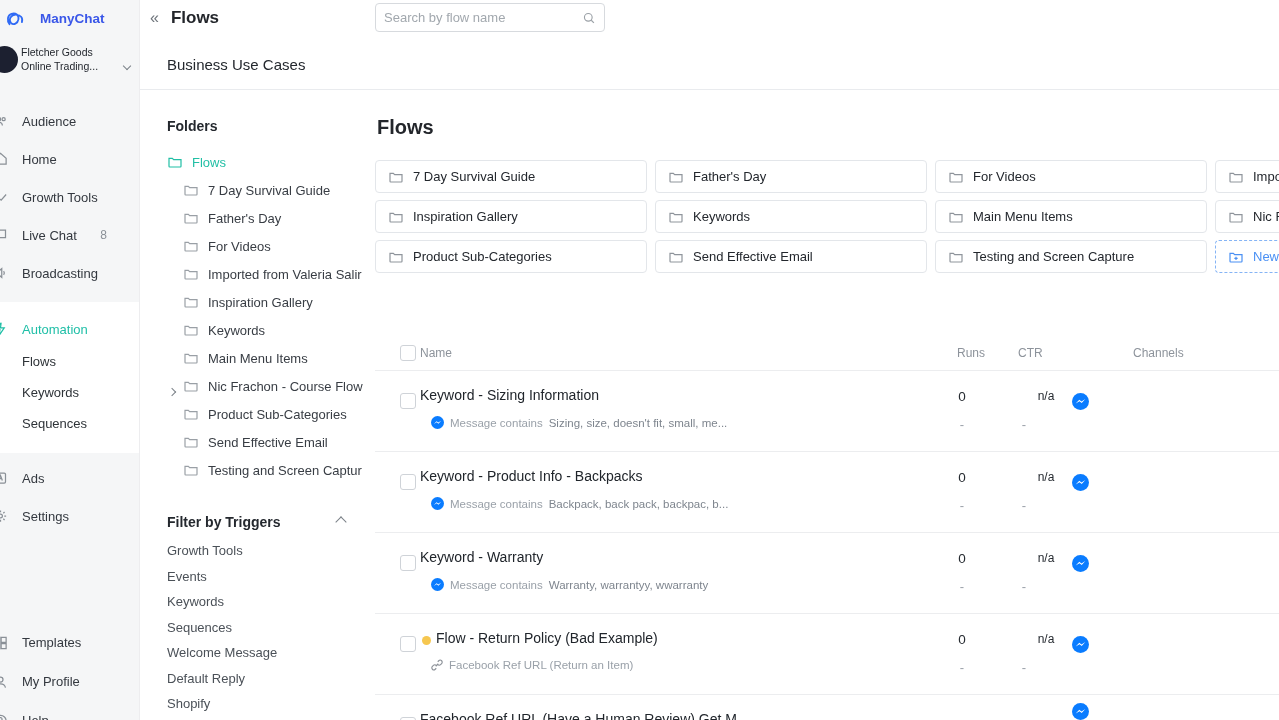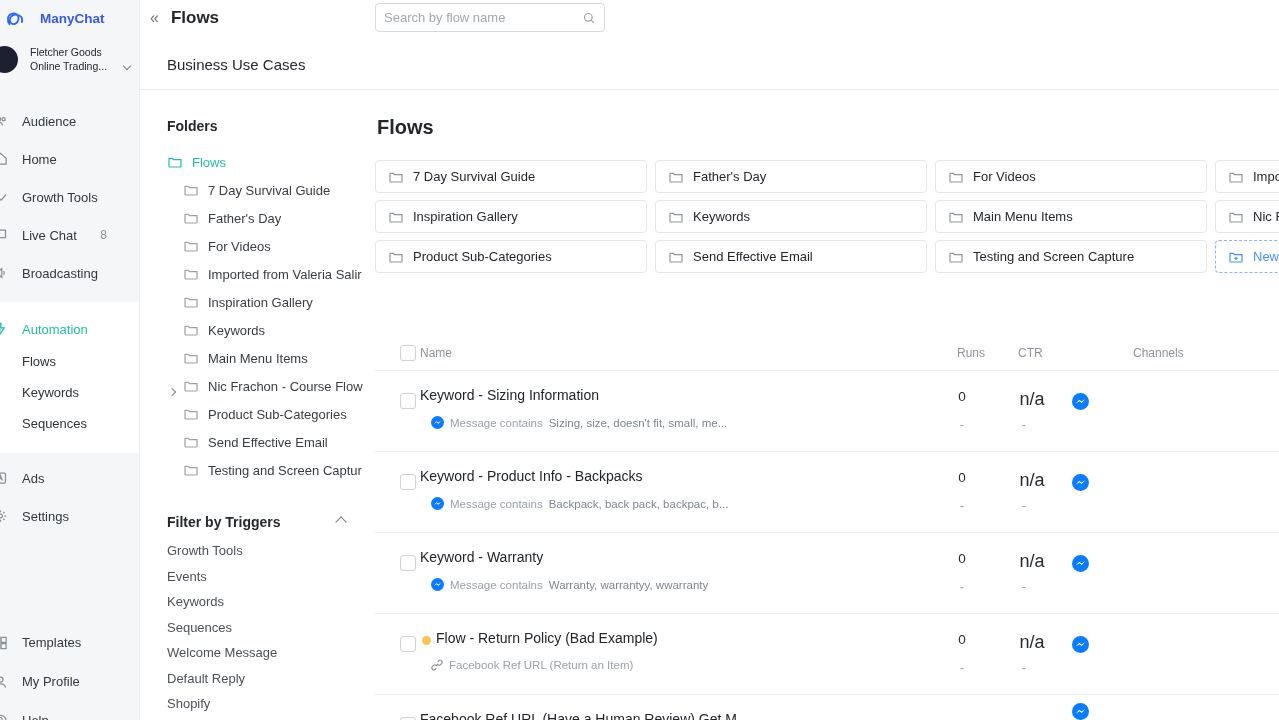--- a/index.html
+++ b/index.html
@@ -9,21 +9,21 @@
     -webkit-font-smoothing:antialiased;
   }
   svg{display:block}
 
   
   .sidebar{position:absolute;left:0;top:0;width:140px;height:720px;background:#f5f6f7;
     border-right:1px solid #ededef;overflow:hidden;z-index:5;box-sizing:border-box}
   .brand{display:flex;align-items:center;height:36px;padding-left:4px;gap:14px}
   .brand-logo{width:22px;height:22px}
   .brand-name{font-size:13.5px;color:#3a57e8;font-weight:600}
-  .account{display:flex;align-items:center;height:46px;gap:12px;position:relative}
+  .account{display:flex;align-items:center;height:46px;gap:3px;position:relative}
   .avatar{width:27px;height:27px;border-radius:50%;background:#1c2030;margin-left:-9px;flex:none}
   .account-name{font-size:10.5px;line-height:1.35;color:#23272e}
   .account-chev{position:absolute;right:9px;top:19px}
   .chev{display:inline-block;width:7px;height:7px;border-left:1.6px solid #7a8087;border-bottom:1.6px solid #7a8087}
   .chev.sm{width:5px;height:5px}
   .chev.down{transform:rotate(-45deg)}
   .chev.up{transform:rotate(135deg)}
   .chev.right{transform:rotate(225deg)}
   .nav{margin-top:20px}
   .nav-item{position:relative;height:38px;display:flex;align-items:center;padding-left:22px;
@@ -98,21 +98,21 @@
   .status-dot{position:absolute;left:47px;top:22px;width:9px;height:9px;border-radius:50%;background:#f6c750}
   .trigger{position:absolute;left:56px;top:45px;display:flex;align-items:flex-end;gap:6px}
   .trig-ico{width:13px;height:13px;flex:none}
   .trig-ico svg{width:100%;height:100%}
   .trig-ico.link{color:#8b9097;width:12px;height:12px}
   .trig-label{font-size:11.5px;color:#9aa1a9}
   .trig-value{font-size:11.5px;color:#7e858e}
   .num{position:absolute;width:30px;text-align:center}
   .runs-v{left:572px;top:18px;font-size:13.5px;color:#262b31}
   .runs-s{left:572px;top:46px;font-size:13px;color:#9aa1a9}
-  .ctr-v{left:642px;top:18px;font-size:18px;color:#262b31}
+  .ctr-v{left:656px;top:18px;font-size:12px;color:#262b31}
   .ctr-s{left:634px;top:46px;font-size:13px;color:#9aa1a9}
   .ch-ico{position:absolute;left:697px;top:22px;width:17px;height:17px}
   .ch-ico svg{width:100%;height:100%}
   .row.partial .ch-ico{top:8px}
 </style>
 </head>
 <body>
 
 <div class="sidebar">
   <div class="brand">

